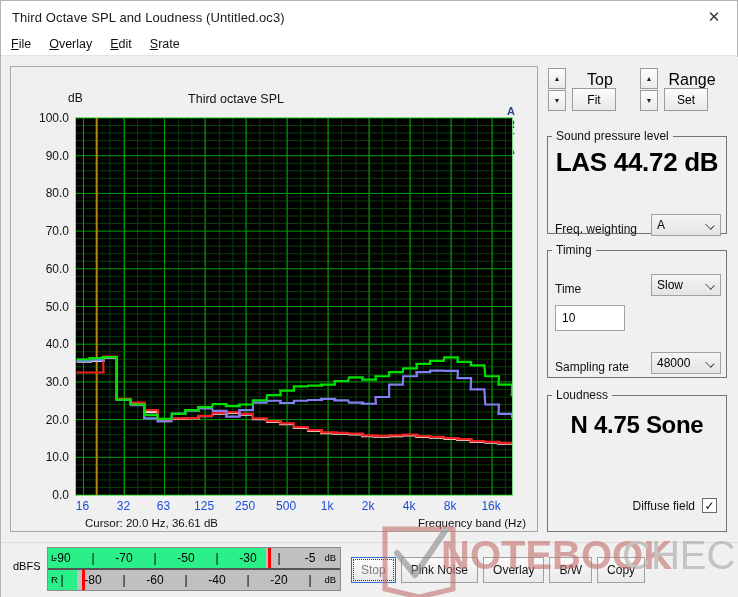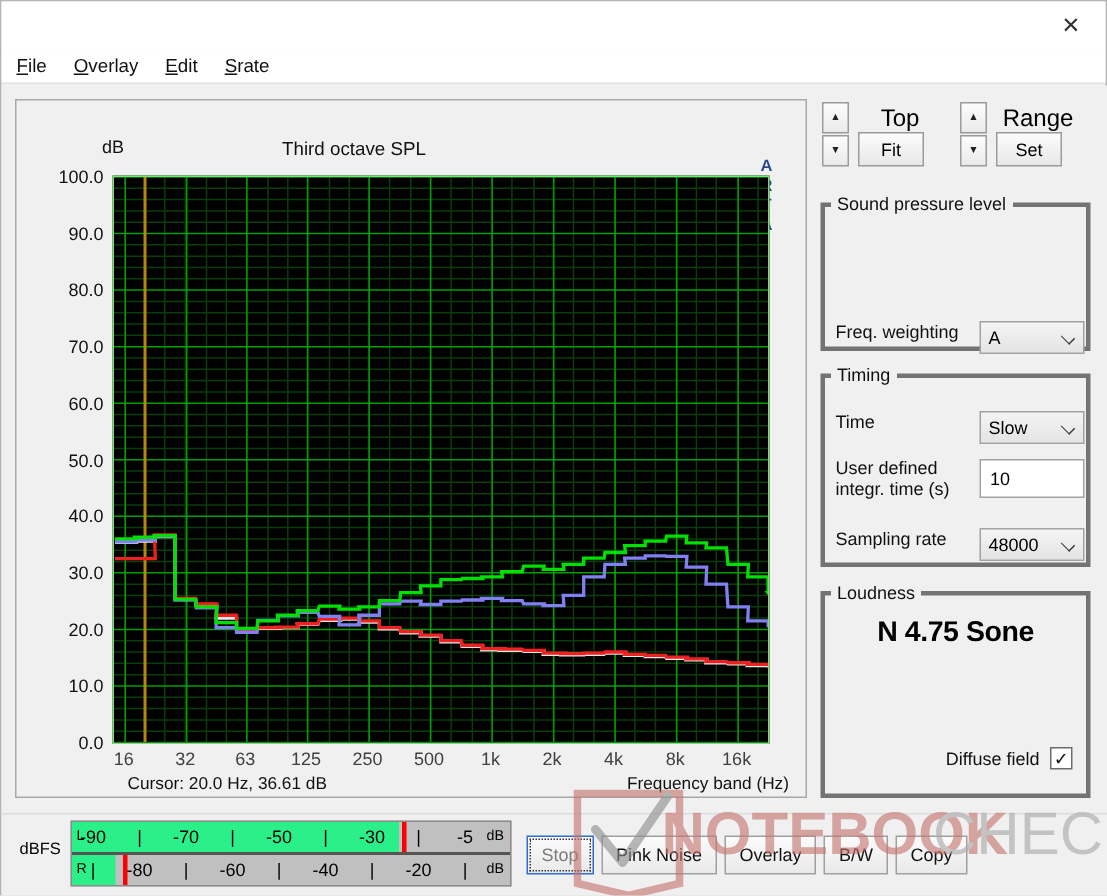--- a/index.html
+++ b/index.html
@@ -40,21 +40,21 @@
   .graph-title { position:absolute; left:0; top:25px; width:450px; text-align:center; font-size:12.5px; color:#111; }
   .db-label { position:absolute; left:57px; top:24px; font-size:12px; color:#111; }
   .arta { position:absolute; left:494px; top:38px; font-size:11px; color:#2b4a8b; line-height:13px; font-weight:bold; text-align:center; width:12px;}
   .plot {
     position:absolute; left:64px; top:50px; width:438px; height:379px;
     background:#000; border:1px solid #7fdd7f; overflow:hidden;
   }
   .ylabels { position:absolute; left:0px; top:44px; width:58px; }
   .ylabel { position:absolute; right:0; font-size:12px; color:#111; text-align:right; width:58px; }
   .xlabels { position:absolute; left:0; top:432px; width:528px; height:16px; }
-  .xlabel { position:absolute; font-size:12px; color:#404040; text-align:center; width:40px; }
+  .xlabel { position:absolute; font-size:12px; color:#1d4ed8; text-align:center; width:40px; }
   .cursor-text { position:absolute; left:74px; top:450px; font-size:11.5px; color:#111; }
   .freq-band { position:absolute; right:11px; top:450px; font-size:11.5px; color:#111; }
 
   
   .rpanel { position:absolute; left:543px; top:9px; width:186px; height:466px; }
 
   .spin-row { position:absolute; top:2px; left:0; width:186px; height:46px; }
   .spin-grp { position:absolute; top:0; }
   .spin { position:absolute; left:0; top:0; width:18px; height:44px; }
   .spin-btn {
@@ -65,30 +65,30 @@
   .spin-btn.bot { margin-top:1px; }
   .spin-lab { position:absolute; left:24px; top:3px; width:56px; text-align:center; font-size:16px; }
   .spin-act {
     position:absolute; left:24px; top:20px; width:44px; height:23px;
     background:linear-gradient(#fcfcfc,#e8e8e8); border:1px solid #9b9b9b;
     font-size:12px; display:flex; align-items:center; justify-content:center; cursor:pointer;
   }
 
   fieldset.grp {
     position:absolute; left:3px; width:180px;
-    border:3px solid #737373; border-radius:0; margin:0; padding:0;
+    border:1px solid #737373; border-radius:0; margin:0; padding:0;
     background:transparent;
   }
   fieldset.grp > legend { font-size:12px; padding:0 4px; margin-left:4px; color:#111; }
 
   .big-val { text-align:center; font-weight:bold; color:#000; }
   .spl-val { font-size:26px; letter-spacing:-.3px; margin-top:4px; }
-  .loud-val { font-size:19px; letter-spacing:-.3px; }
-
-  .fld-row { position:absolute; display:flex; align-items:flex-start; }
+  .loud-val { font-size:24px; letter-spacing:-.3px; }
+
+  .fld-row { position:absolute; display:flex; align-items:flex-end; }
   .fld-lab { font-size:12px; color:#111; }
   .combo {
     width:70px; height:22px; background:linear-gradient(#f4f4f4,#e4e4e4);
     border:1px solid #a2a2a2; display:flex; align-items:center;
     padding-left:5px; font-size:12px; position:relative; cursor:pointer;
   }
   .combo .arrow { position:absolute; right:6px; top:6px; width:8px; height:8px;
     border-right:1.6px solid #3a3a3a; border-bottom:1.6px solid #3a3a3a;
     transform:rotate(45deg) scaleY(.7); }
   .txtbox {
@@ -121,20 +121,21 @@
 
   
   .watermark { position:absolute; left:378px; top:522px; width:360px; height:75px; pointer-events:none; }
 </style>
 </head>
 <body>
 
 <div class="window">
 
   <div class="titlebar">
+    <div class="title-text">Third Octave SPL and Loudness (Untitled.oc3)</div>
     <div class="close-btn">✕</div>
   </div>
 
   <div class="menubar">
     <div class="menu-item"><span class="u">F</span><span>ile</span></div>
     <div class="menu-item"><span class="u">O</span><span>verlay</span></div>
     <div class="menu-item"><span class="u">E</span><span>dit</span></div>
     <div class="menu-item"><span class="u">S</span><span>rate</span></div>
   </div>
   <div class="menubar-sep"></div>
@@ -297,43 +298,40 @@
             <div class="spin-btn">▲</div>
             <div class="spin-btn bot">▼</div>
           </div>
           <div class="spin-lab">Range</div>
           <div class="spin-act">Set</div>
         </div>
       </div>
 
       <fieldset class="grp" style="top:63px; height:105px;">
         <legend>Sound pressure level</legend>
+        <div class="big-val spl-val">LAS 44.72 dB</div>
         <div class="fld-row" style="left:7px; top:71px; width:166px; justify-content:space-between;">
           <span class="fld-lab">Freq. weighting</span>
           <span class="combo">
             <span>A</span>
             <i class="arrow"></i>
           </span>
         </div>
       </fieldset>
 
       <fieldset class="grp" style="top:177px; height:135px;">
         <legend>Timing</legend>
         <div class="fld-row" style="left:7px; top:17px; width:166px; justify-content:space-between;">
           <span class="fld-lab">Time</span>
           <span class="combo">
             <span>Slow</span>
             <i class="arrow"></i>
           </span>
         </div>
         <div class="fld-row" style="left:7px; top:48px; width:166px; justify-content:space-between; align-items:center;">
-          <span class="fld-lab" style="line-height:14px;">
-            <span>User defined</span><br>
-            <span>integr. time (s)</span>
-          </span>
           <span class="txtbox">10</span>
         </div>
         <div class="fld-row" style="left:7px; top:95px; width:166px; justify-content:space-between;">
           <span class="fld-lab">Sampling rate</span>
           <span class="combo">
             <span>48000</span>
             <i class="arrow"></i>
           </span>
         </div>
       </fieldset>

